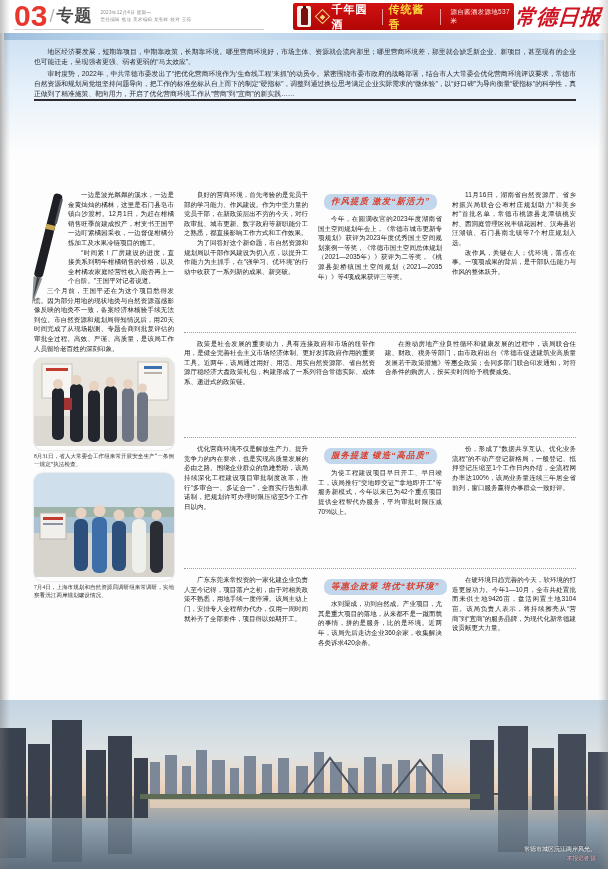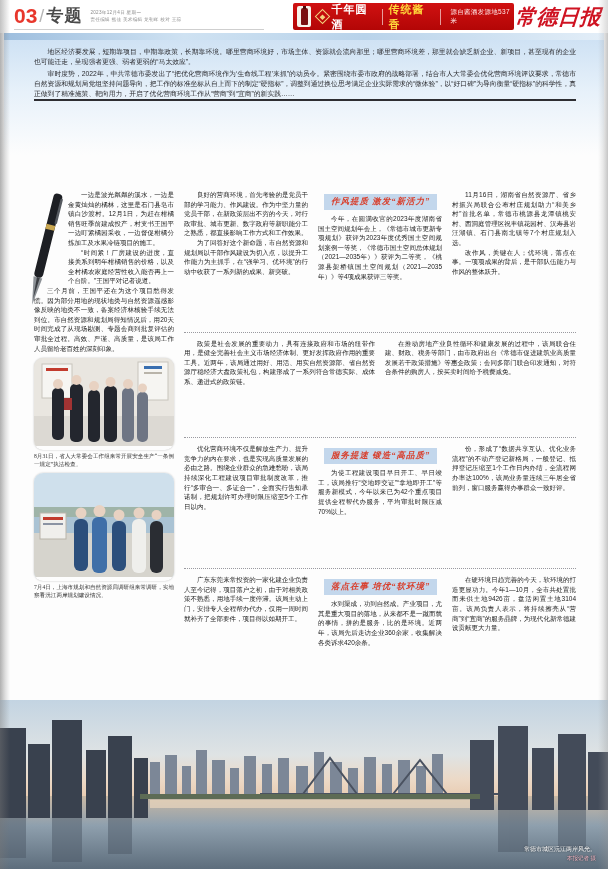--- a/index.html
+++ b/index.html
@@ -5,21 +5,21 @@
   html,body{margin:0;padding:0;background:#e9e9e9;}
   .page{position:relative;width:608px;height:869px;margin:0 auto;background:#fdfdfd;overflow:hidden;
         font-family:"Liberation Sans",sans-serif;box-shadow:inset 0 0 6px rgba(0,0,0,.25);}
   .edge{position:absolute;top:0;bottom:0;width:10px;z-index:50;pointer-events:none;}
   .edge.l{left:0;background:linear-gradient(90deg,rgba(120,120,120,.45),rgba(255,255,255,0));}
   .edge.r{right:0;background:linear-gradient(270deg,rgba(150,150,150,.35),rgba(255,255,255,0));}
 
   
   .hdr{position:absolute;left:0;top:0;width:608px;height:33px;background:#fff;z-index:5;}
   .hdr-left{position:absolute;left:14px;top:4px;display:flex;align-items:flex-start;}
-  .pageno{font-size:21px;font-weight:bold;color:#e8372c;font-family:"Liberation Sans",sans-serif;line-height:24px;}
+  .pageno{font-size:30px;font-weight:bold;color:#e8372c;font-family:"Liberation Sans",sans-serif;line-height:24px;}
   .slash{font-size:18px;color:#b5b5b5;margin:0 2px;line-height:24px;}
   .secname{font-size:17px;color:#4a4a4a;font-weight:bold;letter-spacing:1px;line-height:24px;font-family:"Liberation Serif",serif;}
   .hdr-meta{margin-left:8px;padding-top:5px;}
   .hdr-meta div{font-size:4.6px;color:#8a8a8a;line-height:7px;letter-spacing:.3px;}
   .hdr-rule{position:absolute;left:14px;top:29px;width:250px;height:1px;background:#cfcfcf;}
 
   .adbar{position:absolute;left:293px;top:3px;width:221px;height:27px;background:linear-gradient(180deg,#d01111,#b30606);
          border-radius:2px;display:flex;align-items:center;color:#fff;z-index:6;}
   .bottle-slot{width:15px;height:21px;background:#f7f3ea;border-radius:2px;margin:0 3px 0 4px;position:relative;}
   .bottle{position:absolute;left:4px;top:2px;width:7px;height:17px;background:#7a1010;border-radius:2px 2px 1px 1px;}
@@ -58,21 +58,21 @@
   .rail p{margin:0;font-size:6.5px;line-height:9.6px;color:#222;text-align:justify;text-indent:2em;}
   .pen{position:absolute;left:-14px;top:-6px;z-index:6;}
   .photo{width:140px;border-radius:9px;overflow:hidden;margin-top:5px;box-shadow:0 0 2px rgba(0,0,0,.25);}
   .caption{font-size:5.6px;line-height:8px;color:#333;text-align:justify;margin:2px 0 3px 0;font-family:"Liberation Serif",serif;}
 
   .rightarea{flex:1;display:flex;flex-direction:column;}
   .sec{display:flex;gap:10px;overflow:hidden;}
   .sec .col{flex:1;min-width:0;}
   .sec p{margin:0;font-size:6.5px;line-height:9.6px;color:#222;text-align:justify;text-indent:2em;}
   .sec-h{display:inline-block;background:#c3d7ec;color:#d8402e;font-weight:bold;font-style:italic;
-         font-size:8.5px;letter-spacing:1px;padding:2px 7px;margin:0 0 4px 6px;font-family:"Liberation Serif",serif;white-space:nowrap;}
+         font-size:8.5px;letter-spacing:1px;padding:2px 7px;margin:0 0 4px 6px;font-family:"Liberation Serif",serif;white-space:nowrap;border-radius:7px;}
   .dotted{border:none;border-top:1px dotted #9a9aa0;margin:5px 0 6px 0;}
   .hA{height:140px;} .hB{height:96px;} .hC{height:122px;} .hD{height:126px;}
 
   
   .panorama{position:absolute;left:0;top:700px;width:608px;height:169px;overflow:hidden;}
   .pan-cap{position:absolute;right:12px;bottom:7px;text-align:right;z-index:9;}
   .pan-cap .l1{font-size:6px;color:#fff;line-height:9px;text-shadow:0 0 2px rgba(0,0,0,.8);}
   .pan-cap .l2{font-size:5.5px;color:#f3b7c4;line-height:8px;text-shadow:0 0 2px rgba(0,0,0,.8);}
 </style>
 </head>
@@ -241,21 +241,21 @@
           </div>
       </div>
 
       <hr class="dotted">
 
       <div class="sec hD">
         <div class="col">
             <p>广东东莞来常投资的一家化建企业负责人至今记得，项目落户之初，由于对相关政策不熟悉，用地手续一度停滞。该局主动上门，安排专人全程帮办代办，仅用一周时间就补齐了全部要件，项目得以如期开工。</p>
           </div>
         <div class="col">
-          <span class="sec-h">落点在事 培优“软环境”</span>
+          <span class="sec-h">等惠企政策 培优“软环境”</span>
           <p>水到渠成，功到自然成。产业项目，尤其是重大项目的落地，从来都不是一蹴而就的事情，拼的是服务，比的是环境。近两年，该局先后走访企业360余家，收集解决各类诉求420余条。</p>
         </div>
         <div class="col">
             <p>在硬环境日趋完善的今天，软环境的打造更显功力。今年1—10月，全市共处置批而未供土地9426亩，盘活闲置土地3104亩。该局负责人表示，将持续擦亮从“营商”到“宜商”的服务品牌，为现代化新常德建设贡献更大力量。</p>
           </div>
       </div>
 
     </div>
   </div>
 

